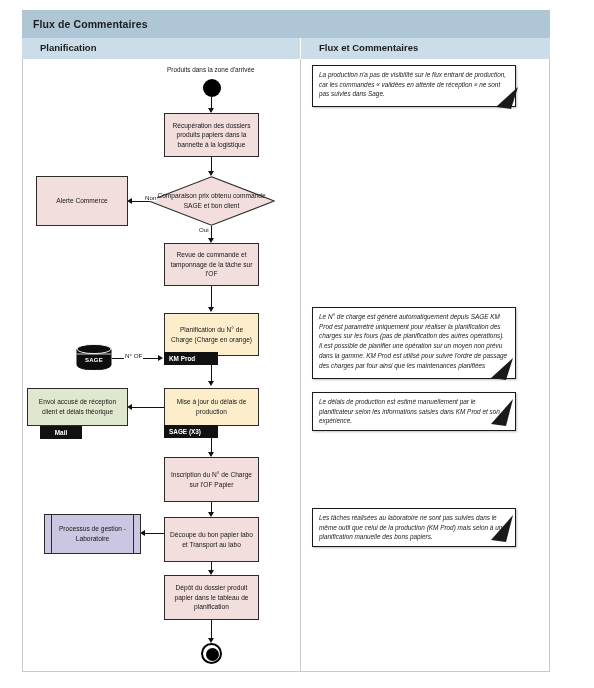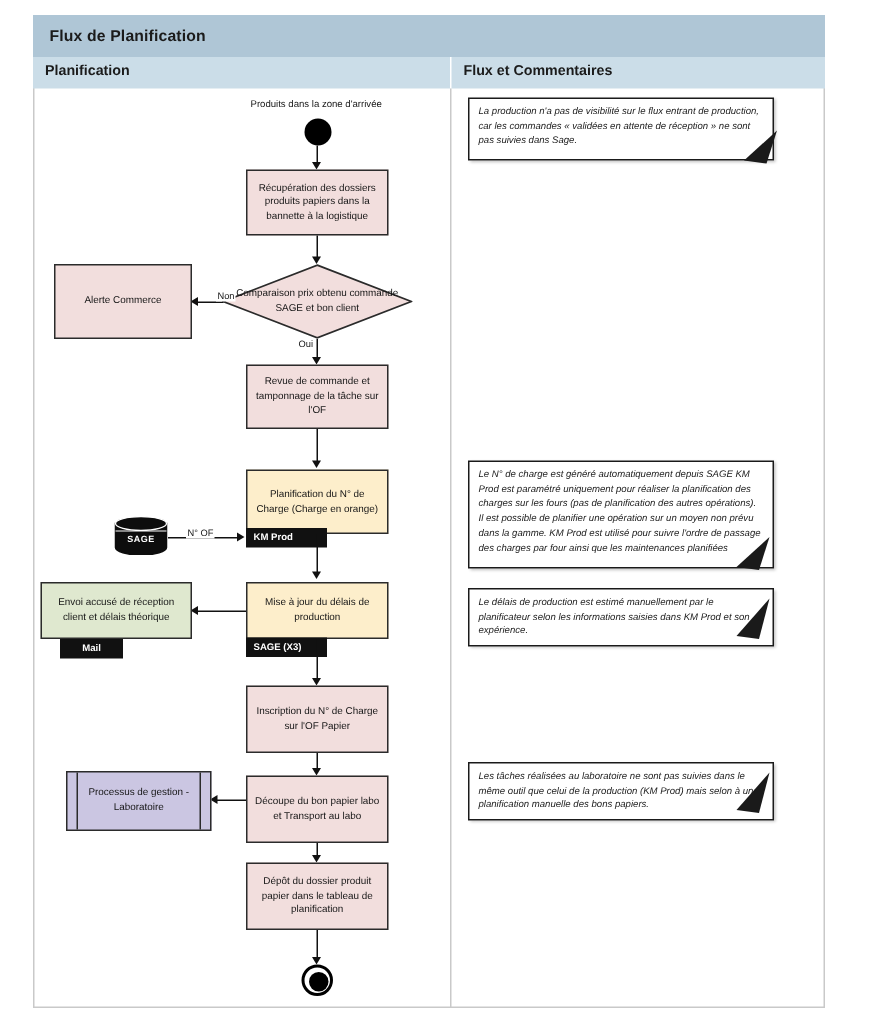--- a/index.html
+++ b/index.html
@@ -49,21 +49,21 @@
     position: absolute;
     top: 38px;
     height: 21px;
     background: #cbdde8;
     box-sizing: border-box;
   }
   .col-header.left  { left: 22px;  width: 278px; }
   .col-header.right { left: 300px; width: 250px; border-left: 1px solid #ffffff; }
   .col-header-label {
     position: absolute;
-    left: 8px;
+    left: 18px;
     top: 4px;
     font-size: 9.5px;
     font-weight: bold;
     color: #1b1b1b;
   }
   .col-divider {
     position: absolute;
     left: 300px;
     top: 59px;
     width: 1px;
@@ -233,21 +233,21 @@
   .note p { margin: 0; }
 </style>
 </head>
 <body>
 
 <div id="page">
 
   <div class="diagram-frame"></div>
 
   <div class="title-bar">
-    <span class="title-bar-label">Flux de Planification</span>
+    <span class="title-bar-label">Flux de Commentaires</span>
   </div>
 
   <div class="col-header left">
     <span class="col-header-label">Planification</span>
   </div>
   <div class="col-header right">
     <span class="col-header-label">Flux et Commentaires</span>
   </div>
   <div class="col-divider"></div>
 

